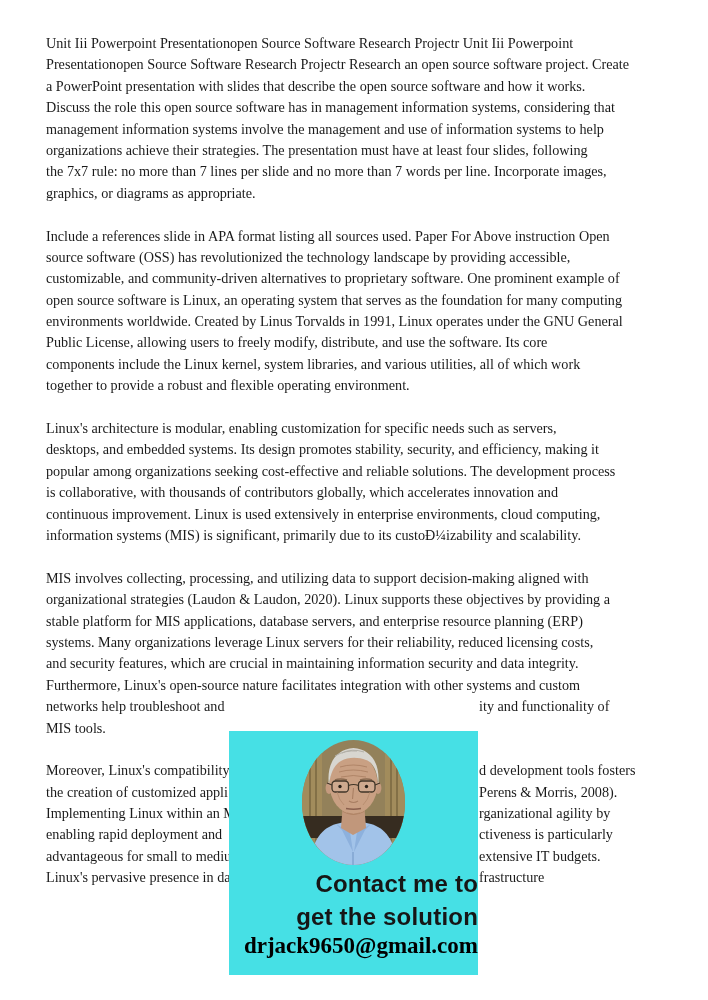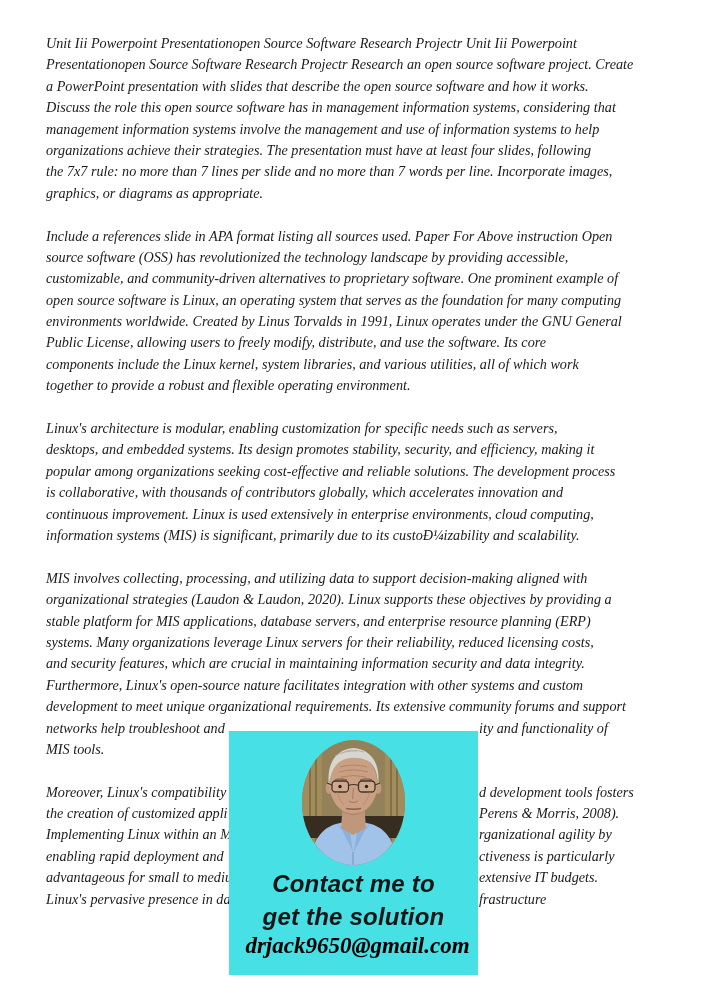--- a/index.html
+++ b/index.html
@@ -1,28 +1,28 @@
 <!DOCTYPE html>
 <html><head>
 <meta charset="utf-8">
 <style>
   html,body{margin:0;padding:0;background:#ffffff;}
   body{width:708px;height:1000px;overflow:hidden;position:relative;
        font-family:"Liberation Serif","DejaVu Serif",serif;color:#1a1a1a;}
-  .page{position:absolute;left:0;top:0;width:708px;height:880px;background:#ffffff;font-style:italic;}
+  .page{position:absolute;left:0;top:0;width:708px;height:880px;background:#ffffff;}
 
   
   .doc{position:absolute;left:46px;top:33px;width:616px;font-size:14.2px;}
   .para{margin:0 0 21.4px 0;}
   .line{height:21.4px;line-height:21.4px;white-space:pre;position:relative;}
   .frag-right{position:absolute;left:433px;top:0;}
 
   
   .contact-card{position:absolute;left:229px;top:731px;width:249px;height:244px;
-                background:#46e0e5;text-align:center;z-index:5;}
+                background:#46e0e5;text-align:right;z-index:5;}
   .photo{width:103px;height:125px;margin:9px auto 0;border-radius:50%;overflow:hidden;display:block;}
   .photo svg{display:block;}
   .headline{font-family:"Liberation Sans","DejaVu Sans",sans-serif;font-weight:bold;
             font-size:24px;line-height:29px;color:#161616;margin-top:4px;
             letter-spacing:0.2px;}
   .email{font-family:"Liberation Serif","DejaVu Serif",serif;font-weight:bold;
          font-size:23px;line-height:30px;color:#000000;margin-top:0;padding-left:8px;}
 </style>
 </head>
 <body>
@@ -58,21 +58,20 @@
         <div class="line">continuous improvement. Linux is used extensively in enterprise environments, cloud computing,</div>
         <div class="line">information systems (MIS) is significant, primarily due to its custoĐ¼izability and scalability.</div>
       </div>
       <div class="para">
         <div class="line">MIS involves collecting, processing, and utilizing data to support decision-making aligned with</div>
         <div class="line">organizational strategies (Laudon &amp; Laudon, 2020). Linux supports these objectives by providing a</div>
         <div class="line">stable platform for MIS applications, database servers, and enterprise resource planning (ERP)</div>
         <div class="line">systems. Many organizations leverage Linux servers for their reliability, reduced licensing costs,</div>
         <div class="line">and security features, which are crucial in maintaining information security and data integrity.</div>
         <div class="line">Furthermore, Linux's open-source nature facilitates integration with other systems and custom</div>
-        <div class="line">development to meet unique organizational requirements. Its extensive community forums and support</div>
         <div class="line"><span>networks help troubleshoot and</span><span class="frag-right">ity and functionality of</span></div>
         <div class="line">MIS tools.</div>
       </div>
       <div class="para">
         <div class="line"><span>Moreover, Linux's compatibility</span><span class="frag-right">d development tools fosters</span></div>
         <div class="line"><span>the creation of customized appli</span><span class="frag-right">Perens &amp; Morris, 2008).</span></div>
         <div class="line"><span>Implementing Linux within an M</span><span class="frag-right">rganizational agility by</span></div>
         <div class="line"><span>enabling rapid deployment and </span><span class="frag-right">ctiveness is particularly</span></div>
         <div class="line"><span>advantageous for small to mediu</span><span class="frag-right">extensive IT budgets.</span></div>
         <div class="line"><span>Linux's pervasive presence in da</span><span class="frag-right">frastructure</span></div>

